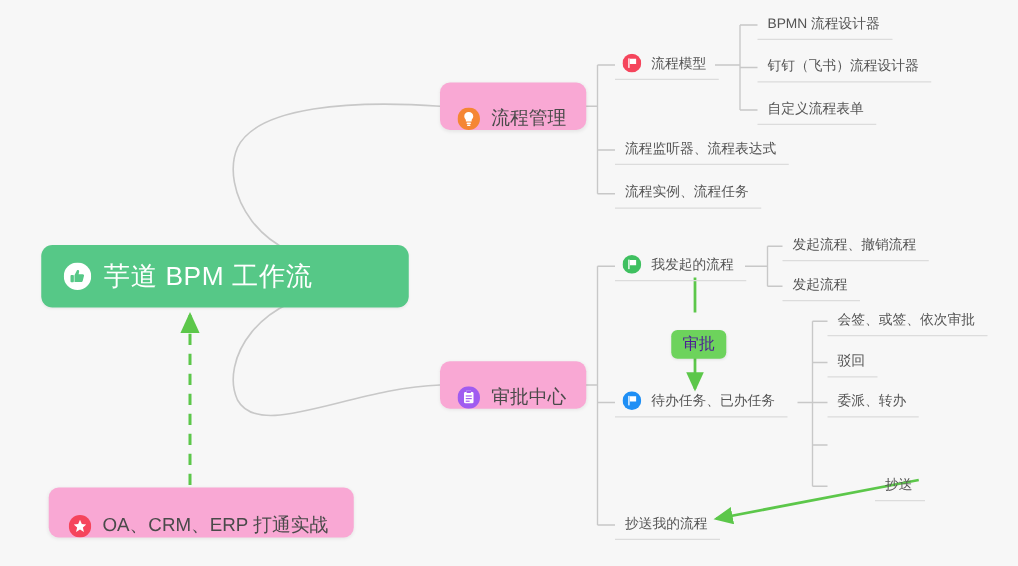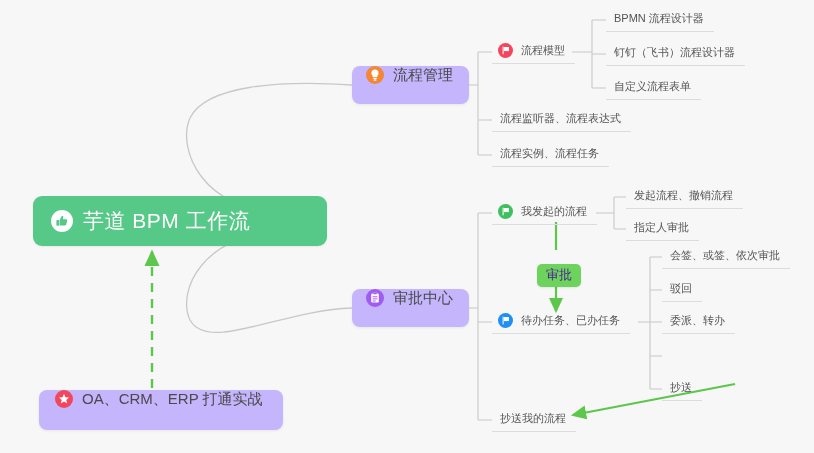--- a/index.html
+++ b/index.html
@@ -47,24 +47,24 @@
     color: #ffffff;
     font-size: 21px;
     letter-spacing: 0.5px;
     margin-left: 10px;
     white-space: nowrap;
   }
 
   
   .card-node {
     position: absolute;
-    background: #c4b5fd;
+    background: #f9a8d4;
     border-radius: 8px;
     display: flex;
-    align-items: flex-start;
+    align-items: flex-end;
     box-sizing: border-box;
     box-shadow: 0 1px 3px rgba(0,0,0,0.07);
     padding: 0 16px 0 14px;
     height: 38px;
   }
   .card-node .label {
     color: #4a4a4a;
     font-size: 15px;
     margin-left: 9px;
     white-space: nowrap;
@@ -228,21 +228,21 @@
         <rect x="4.6" y="3.7" width="1.05" height="7.6" fill="#ffffff"></rect>
         <path d="M5.9 4.0 L10.9 4.0 L10.9 8.1 L5.9 8.1 Z" fill="#ffffff"></path>
       </svg>
     </span>
     <span class="label">我发起的流程</span>
   </div>
   <div class="line-node" style="left:626px; top:185px;">
     <span class="label">发起流程、撤销流程</span>
   </div>
   <div class="line-node" style="left:626px; top:217px;">
-    <span class="label">指定人审批</span>
+    <span class="label">发起流程</span>
   </div>
 
   <div class="line-node with-icon" style="left:492px; top:310px;">
     <span class="icon">
       <svg width="15" height="15" viewBox="0 0 15 15">
         <circle cx="7.5" cy="7.5" r="7.5" fill="#1f8ff5"></circle>
         <rect x="4.6" y="3.7" width="1.05" height="7.6" fill="#ffffff"></rect>
         <path d="M5.9 4.0 L10.9 4.0 L10.9 8.1 L5.9 8.1 Z" fill="#ffffff"></path>
       </svg>
     </span>
@@ -250,21 +250,21 @@
   </div>
   <div class="line-node" style="left:662px; top:245px;">
     <span class="label">会签、或签、依次审批</span>
   </div>
   <div class="line-node" style="left:662px; top:278px;">
     <span class="label">驳回</span>
   </div>
   <div class="line-node" style="left:662px; top:310px;font-family:Liberation Serif, serif;">
     <span class="label">委派、转办</span>
   </div>
-  <div class="line-node" style="left:662px; top:377px;">
+  <div class="line-node" style="left:700px; top:377px;">
     <span class="label">抄送</span>
   </div>
 
   <div class="line-node" style="left:492px; top:408px;">
     <span class="label">抄送我的流程</span>
   </div>
 
   <div class="badge-node">
     <span>审批</span>
   </div>

